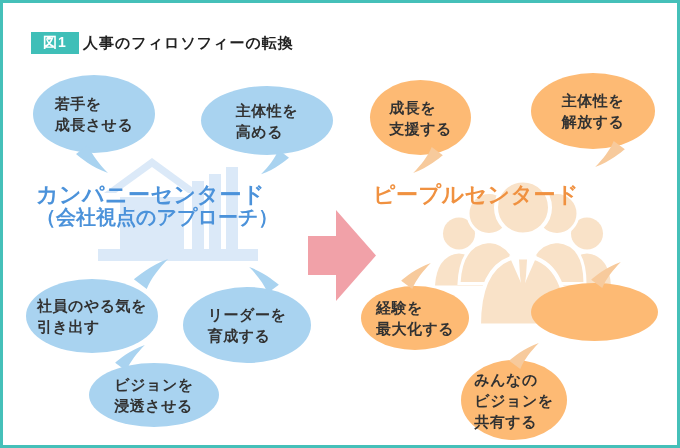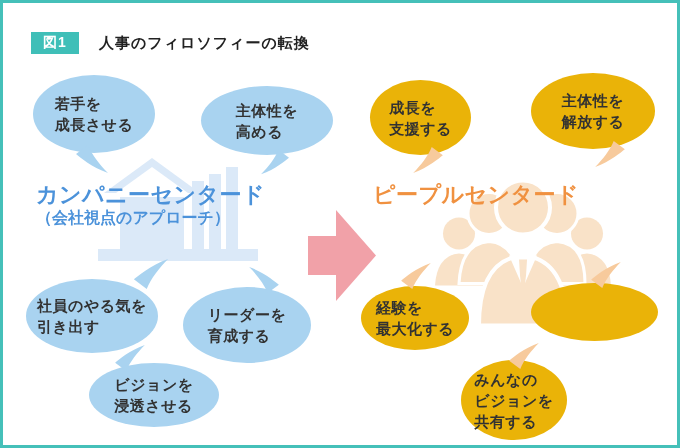--- a/index.html
+++ b/index.html
@@ -6,52 +6,52 @@
   .frame{
     position:relative;
     width:680px;height:448px;
     box-sizing:border-box;
     border:3px solid #45c0b9;
     background:#fff;
     overflow:hidden;
     font-family:"Liberation Sans","DejaVu Sans",sans-serif;
   }
   
-  .title-row{position:absolute;left:28px;top:29px;display:flex;align-items:center;gap:20px;z-index:5;}
+  .title-row{position:absolute;left:28px;top:29px;display:flex;align-items:center;gap:4px;z-index:5;}
   .badge{
     background:#3fbfb8;color:#ffffff;
     width:48px;height:22px;display:flex;align-items:center;justify-content:center;
     font-size:14px;font-weight:700;letter-spacing:1px;
   }
   .fig-title{font-size:15px;font-weight:700;color:#222;letter-spacing:1px;}
 
   
   .icon{position:absolute;z-index:0;}
   .building{left:93px;top:150px;width:165px;height:108px;}
   .people{left:430px;top:148px;width:180px;height:185px;}
 
   
   .center-label{position:absolute;z-index:2;text-align:left;width:285px;}
   .left-label{left:33px;top:179px;}
   .right-label{left:370px;top:179px;}
   .heading{font-size:22px;font-weight:700;letter-spacing:0.5px;line-height:25px;}
-  .subheading{font-size:16px;font-weight:700;line-height:21px;}
+  .subheading{font-size:20px;font-weight:700;line-height:21px;}
   .left-label .heading,.left-label .subheading{color:#4b92da;}
   .right-label .heading,.right-label .subheading{color:#f09140;}
 
   
   .arrow{position:absolute;left:305px;top:207px;width:68px;height:91px;z-index:1;}
 
   
   .bubble{
     position:absolute;z-index:3;border-radius:50%;
     display:flex;align-items:center;justify-content:center;
   }
   .bubble.blue{background:#a9d3f0;}
-  .bubble.orange{background:#eab308;}
+  .bubble.orange{background:#fdba74;}
   .bubble-text{
     white-space:pre-line;text-align:left;
     font-size:15px;line-height:1.4;font-weight:600;
     color:#323232;letter-spacing:0.5px;
   }
   .tail{position:absolute;overflow:visible;}
   .tail path{fill:inherit;}
   .blue .tail path{fill:#a9d3f0;}
   .orange .tail path{fill:#f7ca9c;}
 

